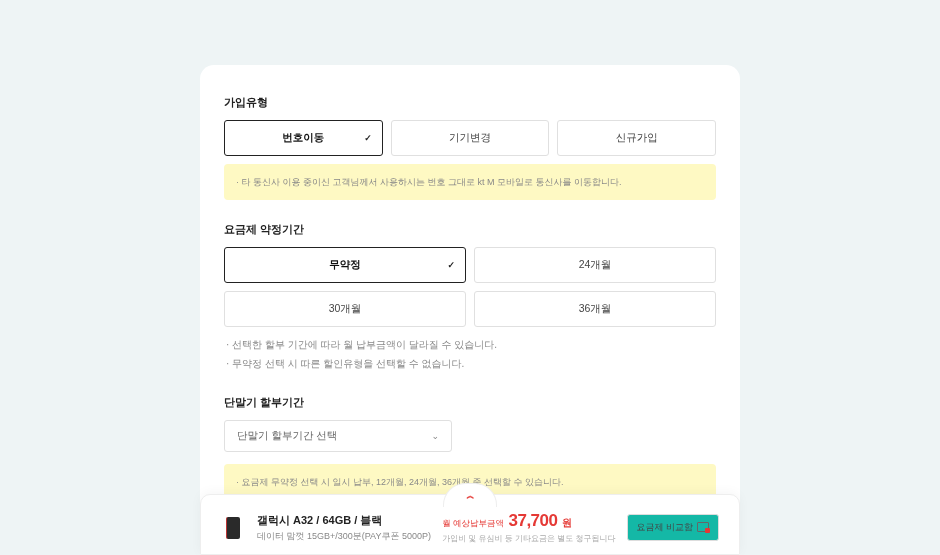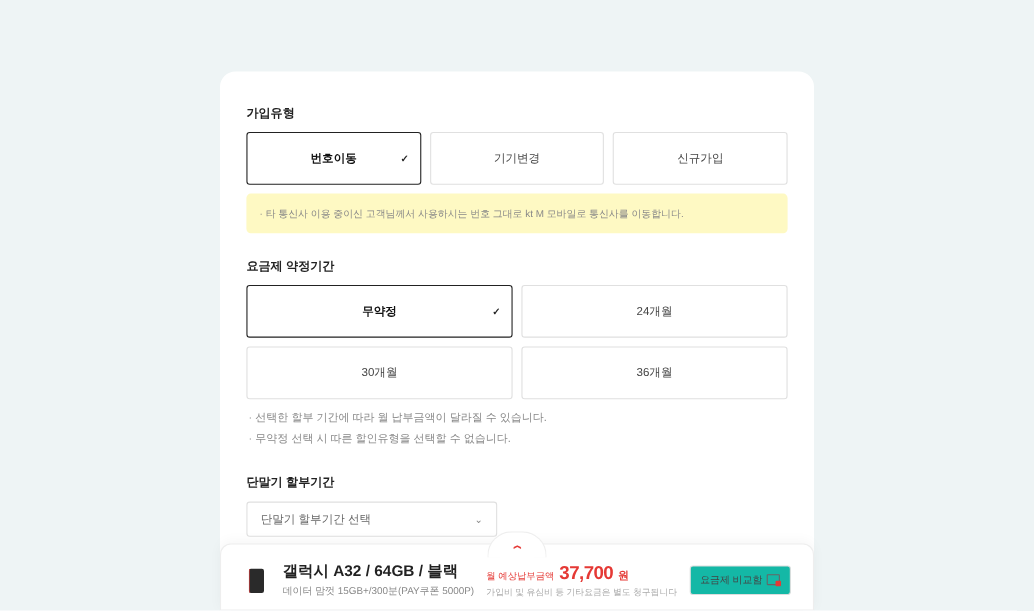--- a/index.html
+++ b/index.html
@@ -26,21 +26,21 @@
       color: #222;
       margin-bottom: 10px;
     }
     .options-row {
       display: flex;
       gap: 8px;
       margin-bottom: 8px;
     }
     .option-btn {
       flex: 1;
-      height: 48px;
+      height: 36px;
       border: 1px solid #e0e0e0;
       border-radius: 3px;
       background: #fff;
       font-size: 10.5px;
       color: #444;
       display: flex;
       align-items: center;
       justify-content: center;
       cursor: pointer;
       position: relative;
@@ -139,21 +139,21 @@
       width: 14px;
       height: 22px;
       background: #2a2a2a;
       border-radius: 2px;
       border-left: 1px solid #b33;
     }
     .prod-info {
       flex: 1;
     }
     .prod-name {
-      font-size: 14px;
+      font-size: 11px;
       font-weight: 700;
       color: #222;
     }
     .prod-plan {
       font-size: 9px;
       color: #888;
       margin-top: 2px;
     }
     .price-block {
       text-align: left;

